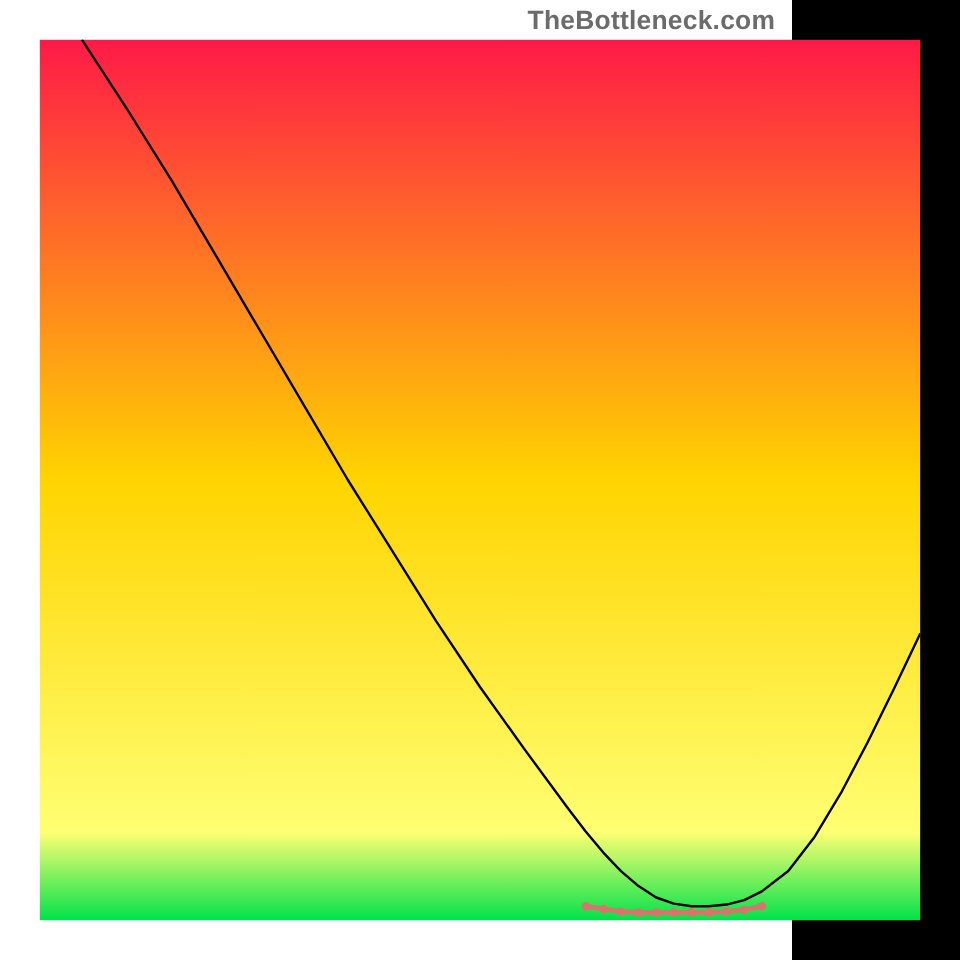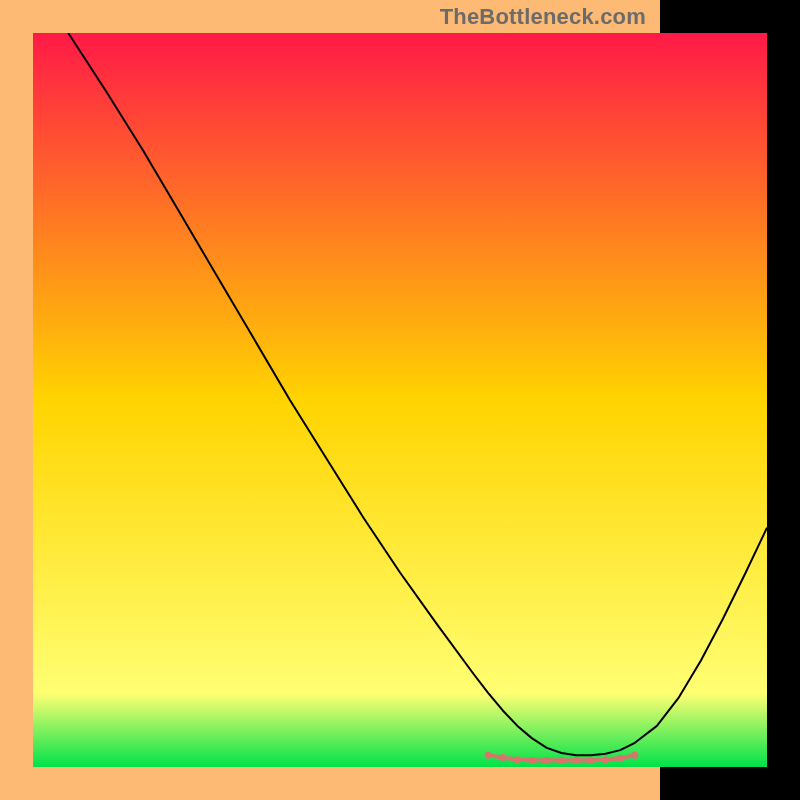--- a/index.html
+++ b/index.html
@@ -1,21 +1,21 @@
 <!DOCTYPE html>
 <html><head>
 <meta charset="utf-8">
 <style>
   * { margin: 0; padding: 0; box-sizing: border-box; }
   html, body { width: 800px; height: 800px; overflow: hidden; background: #000; }
   .frame {
     position: relative;
     width: 660px;
     height: 800px;
-    background: #fdba74;
+    background: #ffffff;
   }
   .watermark {
     position: absolute;
     top: 4px;
     right: 14px;
     font-family: Arial, Helvetica, sans-serif;
     font-size: 22px;
     font-weight: bold;
     color: #6b6b6b;
     letter-spacing: 0.2px;

